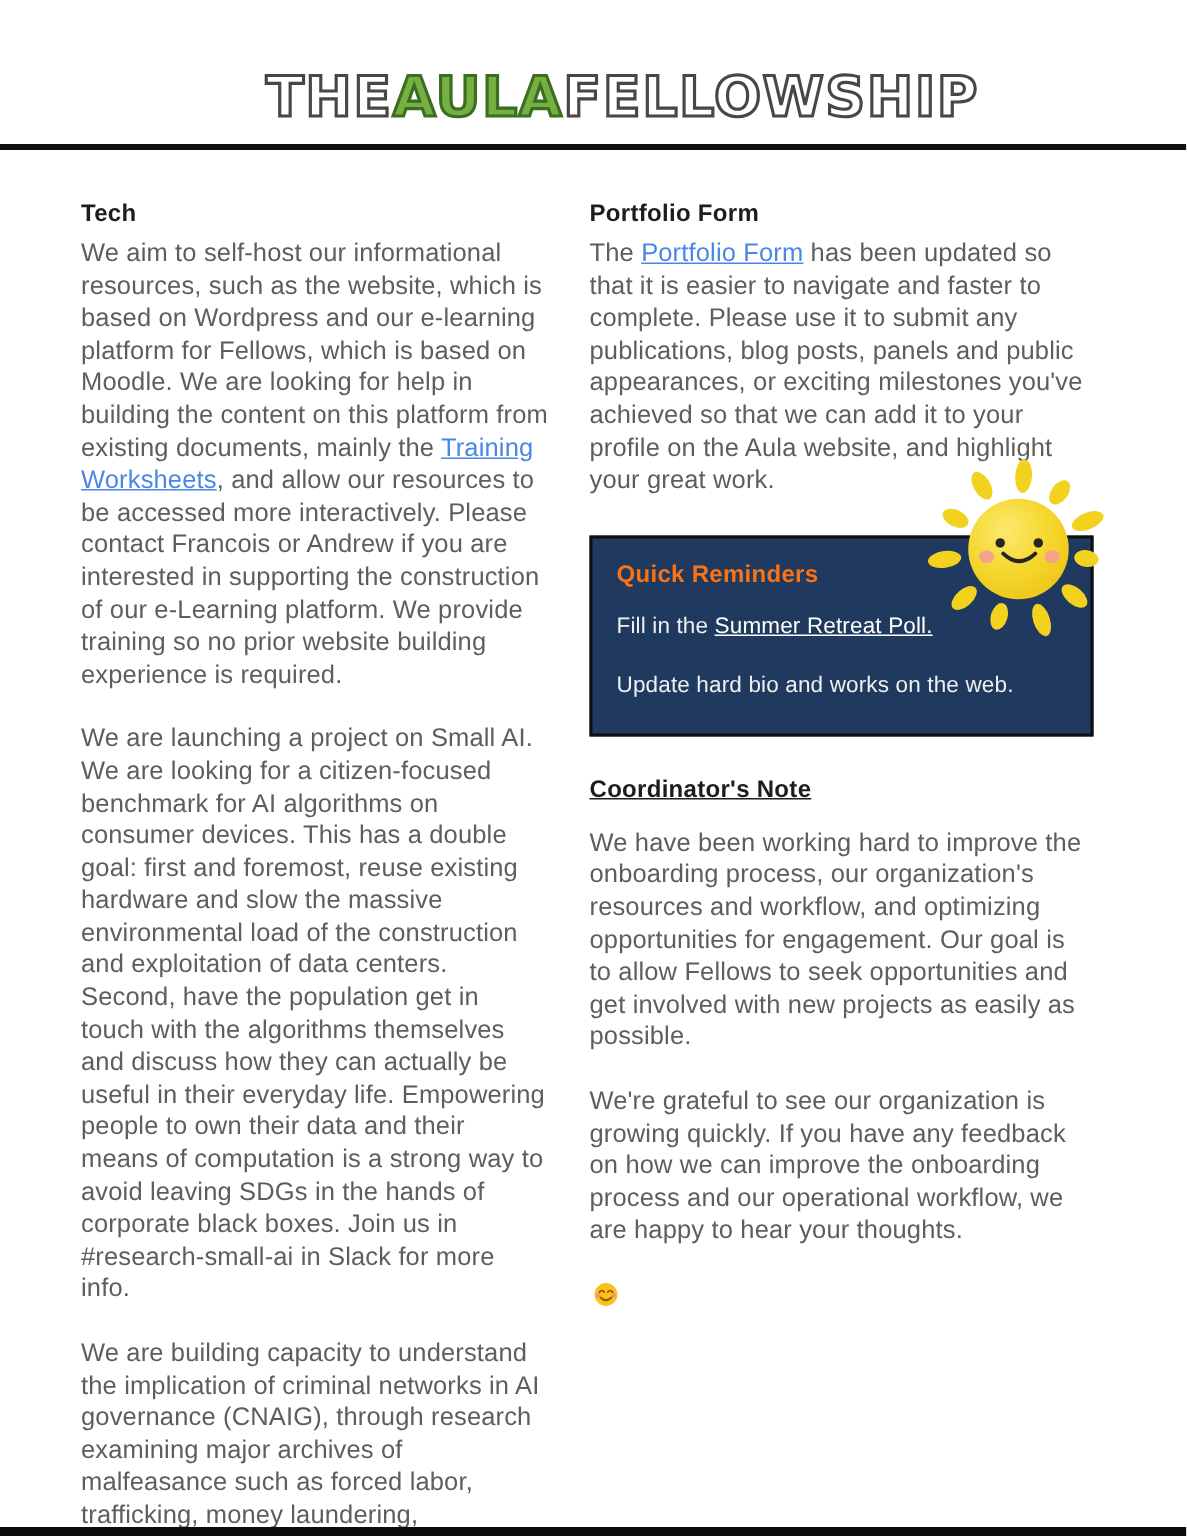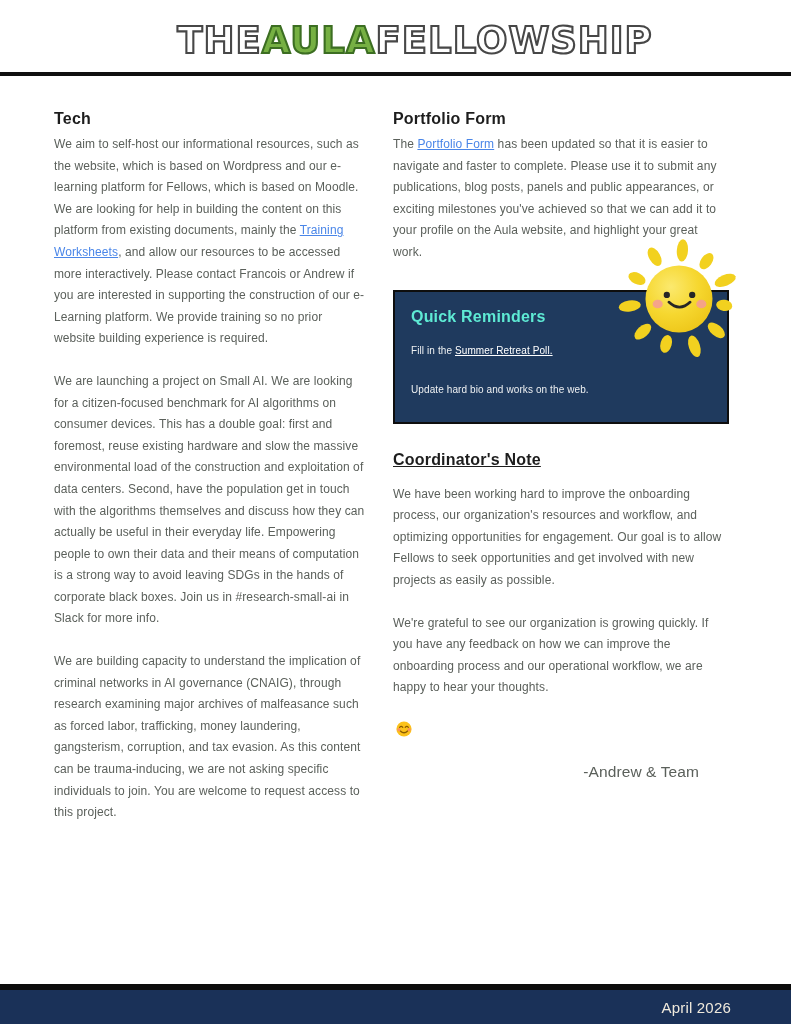--- a/index.html
+++ b/index.html
@@ -4,53 +4,53 @@
 <style>
   * { margin:0; padding:0; box-sizing:border-box; }
   html,body { background:#ffffff; }
   body { font-family:"Liberation Sans", sans-serif; }
   .page {
     position:relative; width:791px; height:1024px; margin:0 auto;
     background:#ffffff; overflow:hidden;
   }
 
   
-  .masthead { padding-top:22px; text-align:center;margin-left:39px; }
+  .masthead { padding-top:46px; text-align:center;margin-left:39px; }
   .logo { display:inline-block; font-family:"DejaVu Sans", sans-serif;
           font-weight:800; font-size:37px; letter-spacing:1px; line-height:1;
           white-space:nowrap; }
   .logo-outline { color:#ffffff; -webkit-text-stroke:2.1px #474747; }
   .logo-green   { color:#76b043; -webkit-text-stroke:2.1px #3c6e22; }
   .header-rule { margin-top:13px; height:4px; background:#101010; width:100%; }
 
   
   .columns { display:flex; padding:34px 56px 0 54px; gap:27px; }
   .col-left  { width:312px; flex:0 0 312px; }
   .col-right { width:336px; flex:0 0 336px; }
 
   h2.section-heading {
     font-size:16px; font-weight:700; color:#1d1d1d;
     letter-spacing:.2px; margin-bottom:6px;
   }
   p.body-text {
-    font-size:12px; line-height:21.6px; color:#5b605b;
+    font-size:17px; line-height:21.6px; color:#5b605b;
     margin-bottom:21px; letter-spacing:.1px;
   }
   p.body-text:last-child { margin-bottom:0; }
   a.doc-link { color:#4a86e8; text-decoration:underline; cursor:pointer; }
 
   
   .reminders-wrap { position:relative; margin:26px 0 27px 0; }
   .reminders-box {
     position:relative; background:#1f3a5e; border:2px solid #0e0e0e;
     padding:16px 16px 21px 16px; color:#f4f4f4;
   }
-  .reminders-title { font-size:16px; font-weight:700; color:#5eead4;
+  .reminders-title { font-size:16px; font-weight:700; color:#f97316;
     letter-spacing:.2px; margin-bottom:15px; }
-  .reminder-item { font-size:10px; line-height:20px; color:#eef0f2;
+  .reminder-item { font-size:15px; line-height:20px; color:#eef0f2;
     margin-bottom:19px; letter-spacing:.1px; }
   .reminder-item:last-child { margin-bottom:1px; }
   .reminder-link { color:#ffffff; text-decoration:underline; cursor:pointer; }
   .sun { position:absolute; top:-58px; right:-16px; width:132px; height:132px;
          z-index:3; pointer-events:none; }
 
   
   .coordinator-heading { margin-bottom:15px !important;text-decoration:underline; }
   .signature { font-size:15.5px; color:#5b605b; text-align:right;
     margin:14px 30px 0 0; letter-spacing:.1px; }
@@ -131,26 +131,22 @@
         <p class="body-text">We have been working hard to improve the onboarding process, our organization's resources and workflow, and optimizing opportunities for engagement. Our goal is to allow Fellows to seek opportunities and get involved with new projects as easily as possible.</p>
         <p class="body-text">We're grateful to see our organization is growing quickly. If you have any feedback on how we can improve the onboarding process and our operational workflow, we are happy to hear your thoughts.</p>
         <p class="body-text"><svg class="emoji" viewBox="0 0 20 20" xmlns="http://www.w3.org/2000/svg">
               <circle cx="10" cy="10" r="9.5" fill="#fcc21b"></circle>
               <path d="M4.5 8 Q 6.5 5.6 8.5 8" fill="none" stroke="#8a5b00" stroke-width="1.5" stroke-linecap="round"></path>
               <path d="M11.5 8 Q 13.5 5.6 15.5 8" fill="none" stroke="#8a5b00" stroke-width="1.5" stroke-linecap="round"></path>
               <path d="M5.5 12.5 Q 10 17 14.5 12.5" fill="none" stroke="#8a5b00" stroke-width="1.6" stroke-linecap="round"></path>
               <circle cx="3.6" cy="10.8" r="2" fill="#fb8a68" opacity="0.85"></circle>
               <circle cx="16.4" cy="10.8" r="2" fill="#fb8a68" opacity="0.85"></circle>
             </svg></p>
-        <div class="signature">-Andrew &amp; Team</div>
       </div>
 
     </section>
   </main>
 
   <footer class="footer">
     <div class="footer-line"></div>
-    <div class="footer-bar">
-      <span class="footer-date">April 2026</span>
-    </div>
   </footer>
 
 </div>
 
 </body></html>

